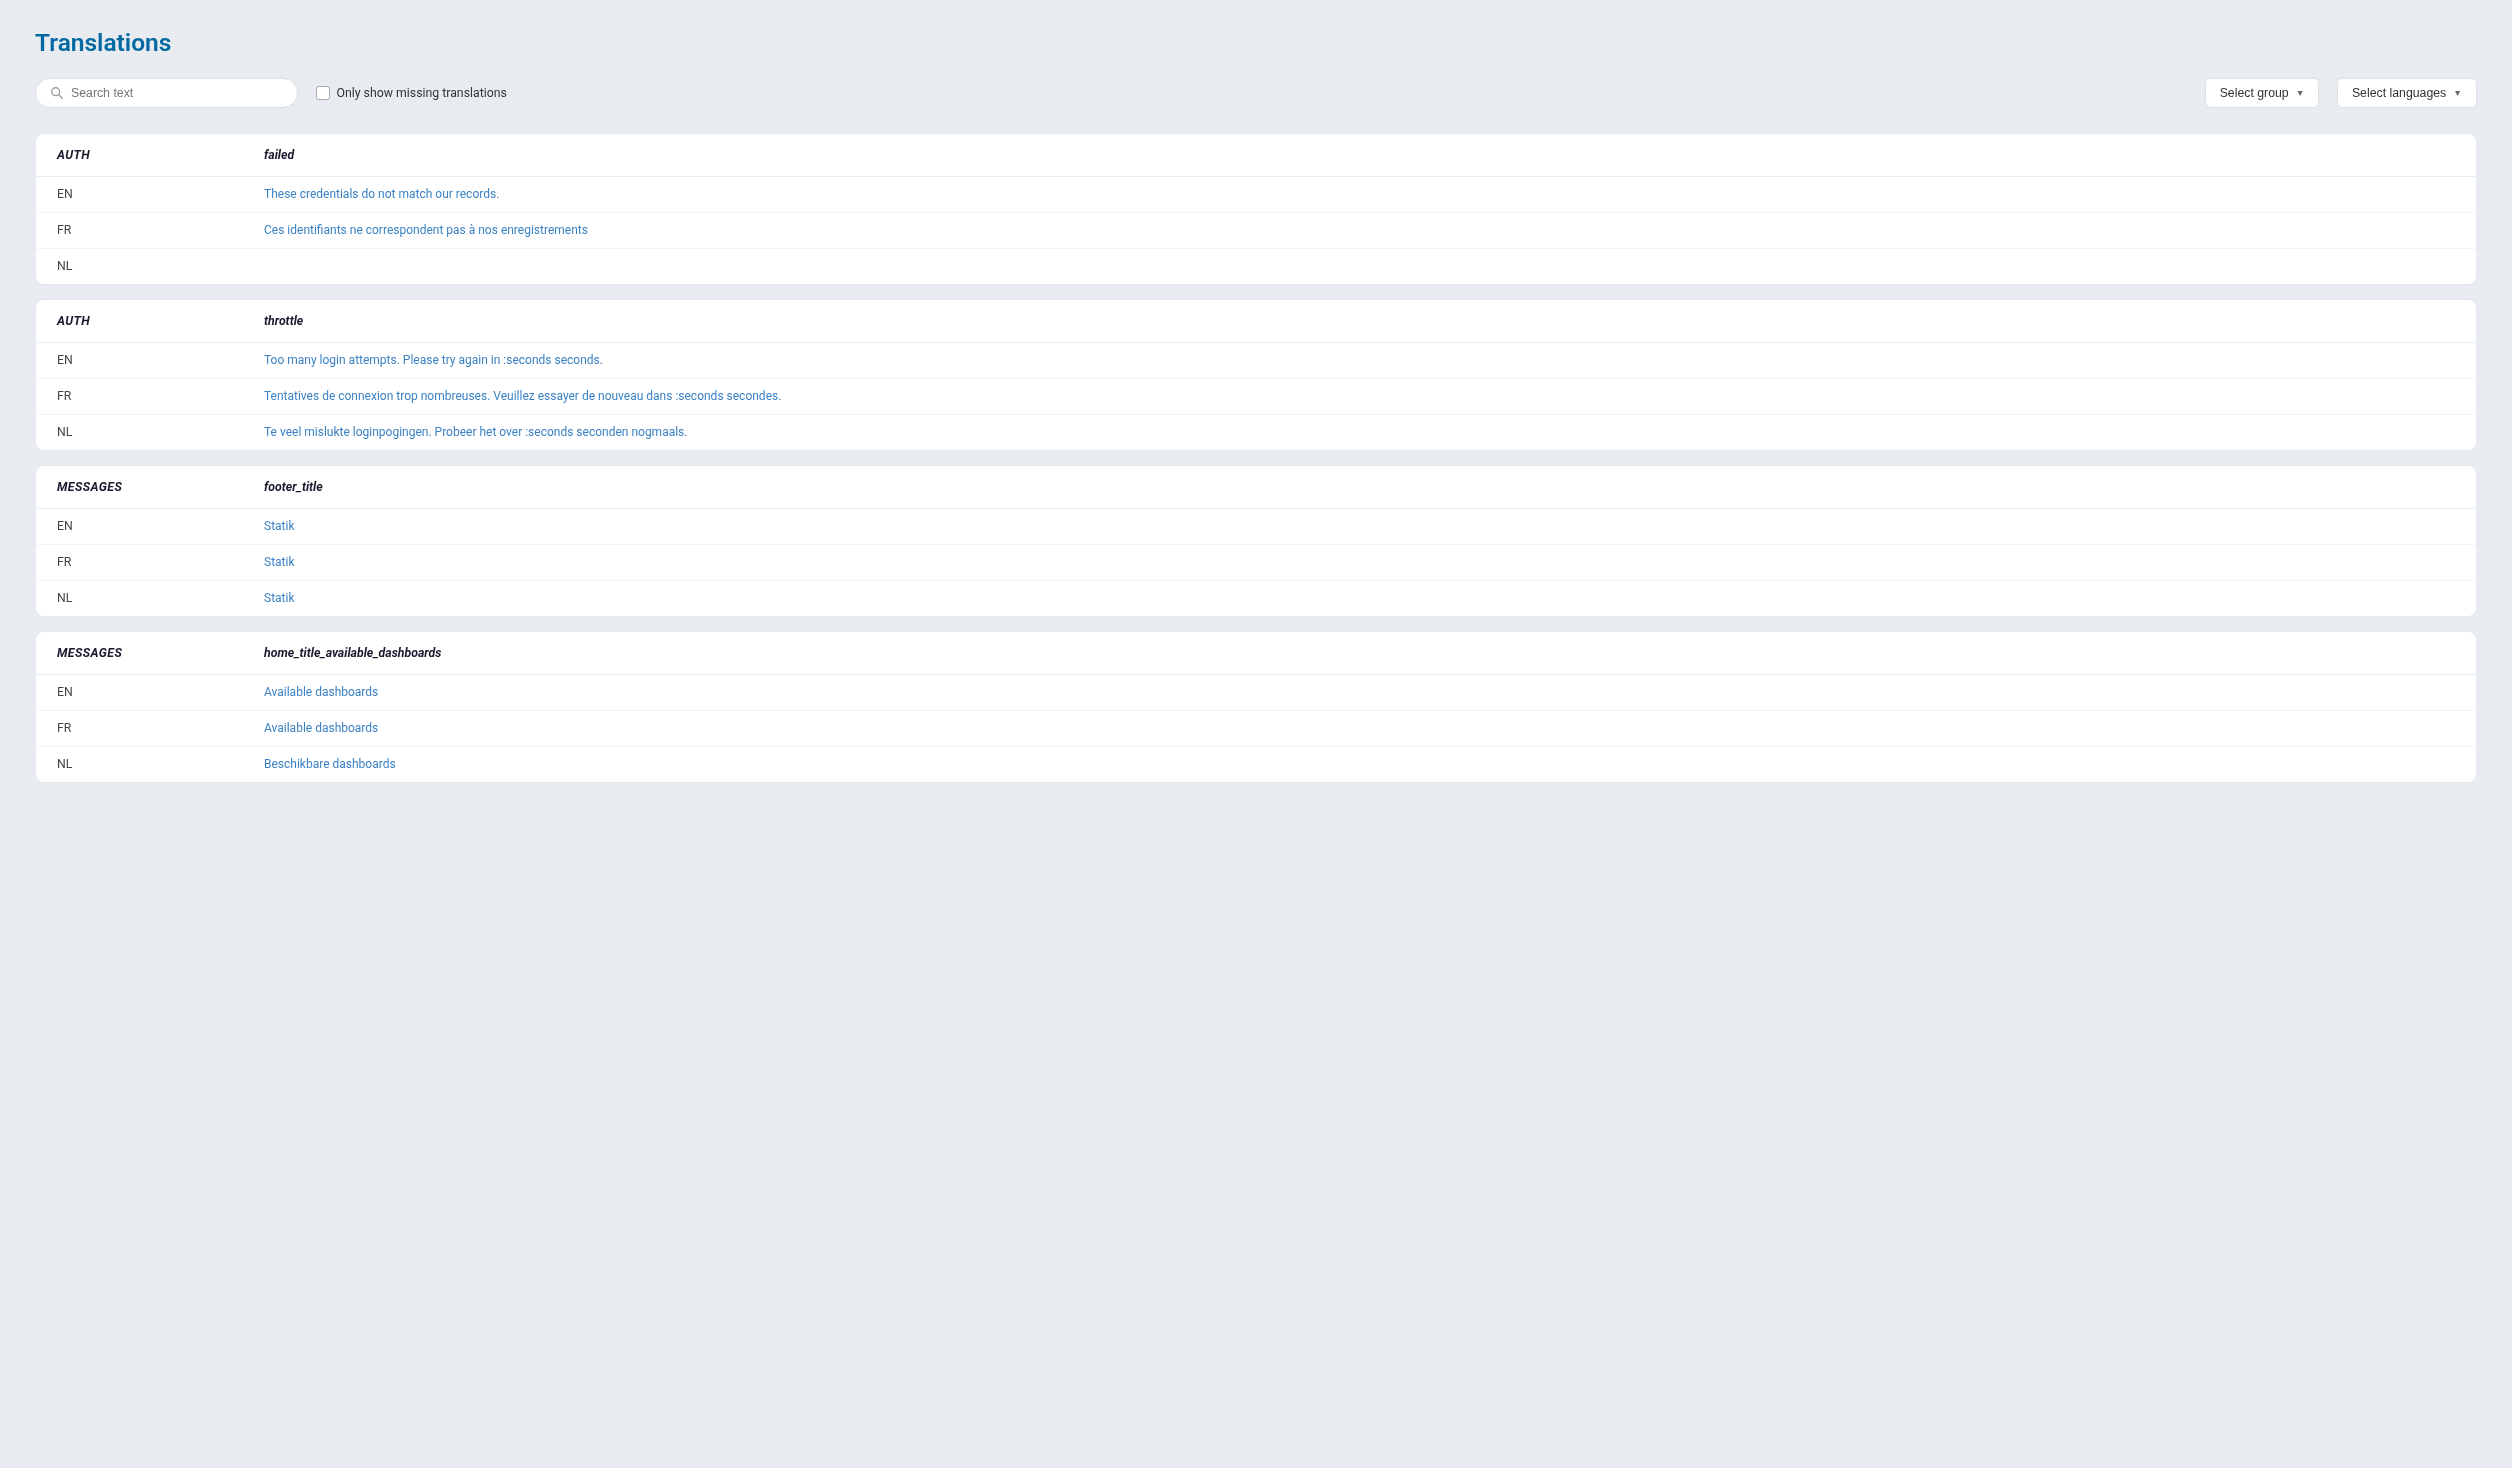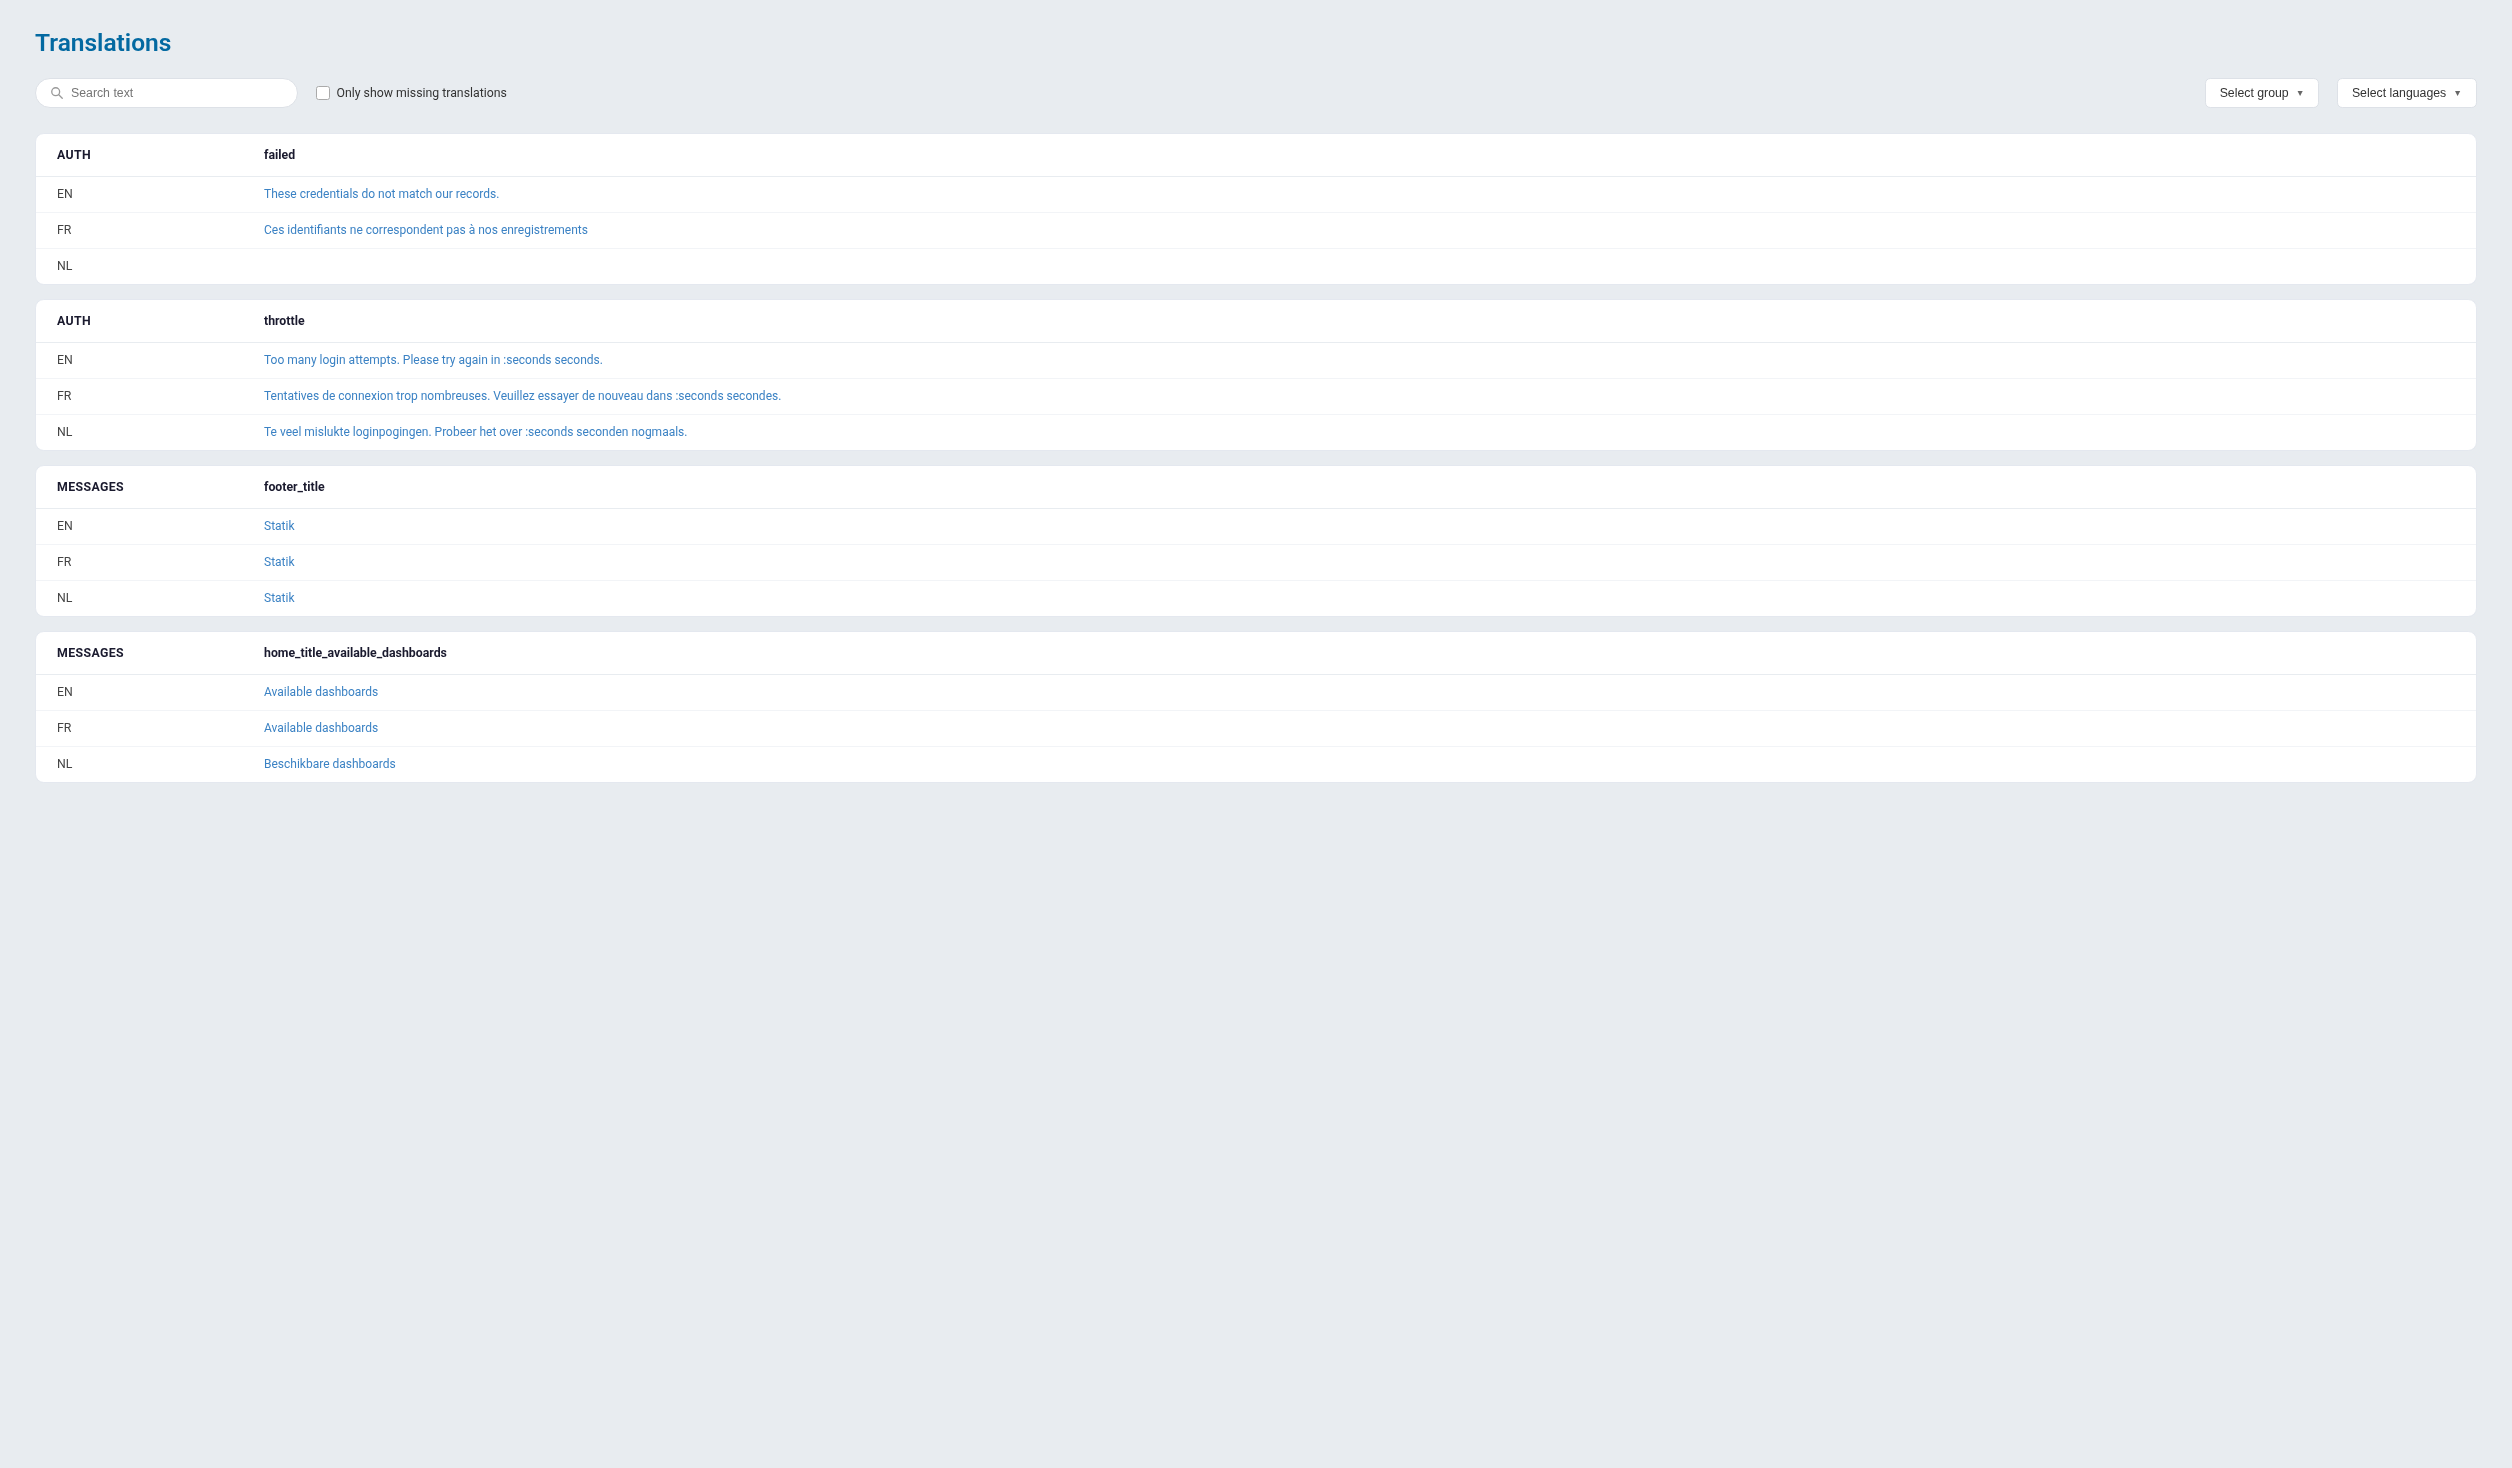--- a/index.html
+++ b/index.html
@@ -101,20 +101,21 @@
       overflow: hidden;
       border: 0.9px solid #e4e8ef;
     }
 
     .card-header {
       display: grid;
       grid-template-columns: 193px 1fr;
       padding: 14px 21px;
       border-bottom: 0.9px solid #e8ecf0;
       gap: 14px;
+      font-style: italic;
     }
 
     .card-header .group-name {
       font-size: 12.3px;
       font-weight: 700;
       color: #1a1a2e;
       letter-spacing: 0.4px;
     }
 
     .card-header .key-name {

